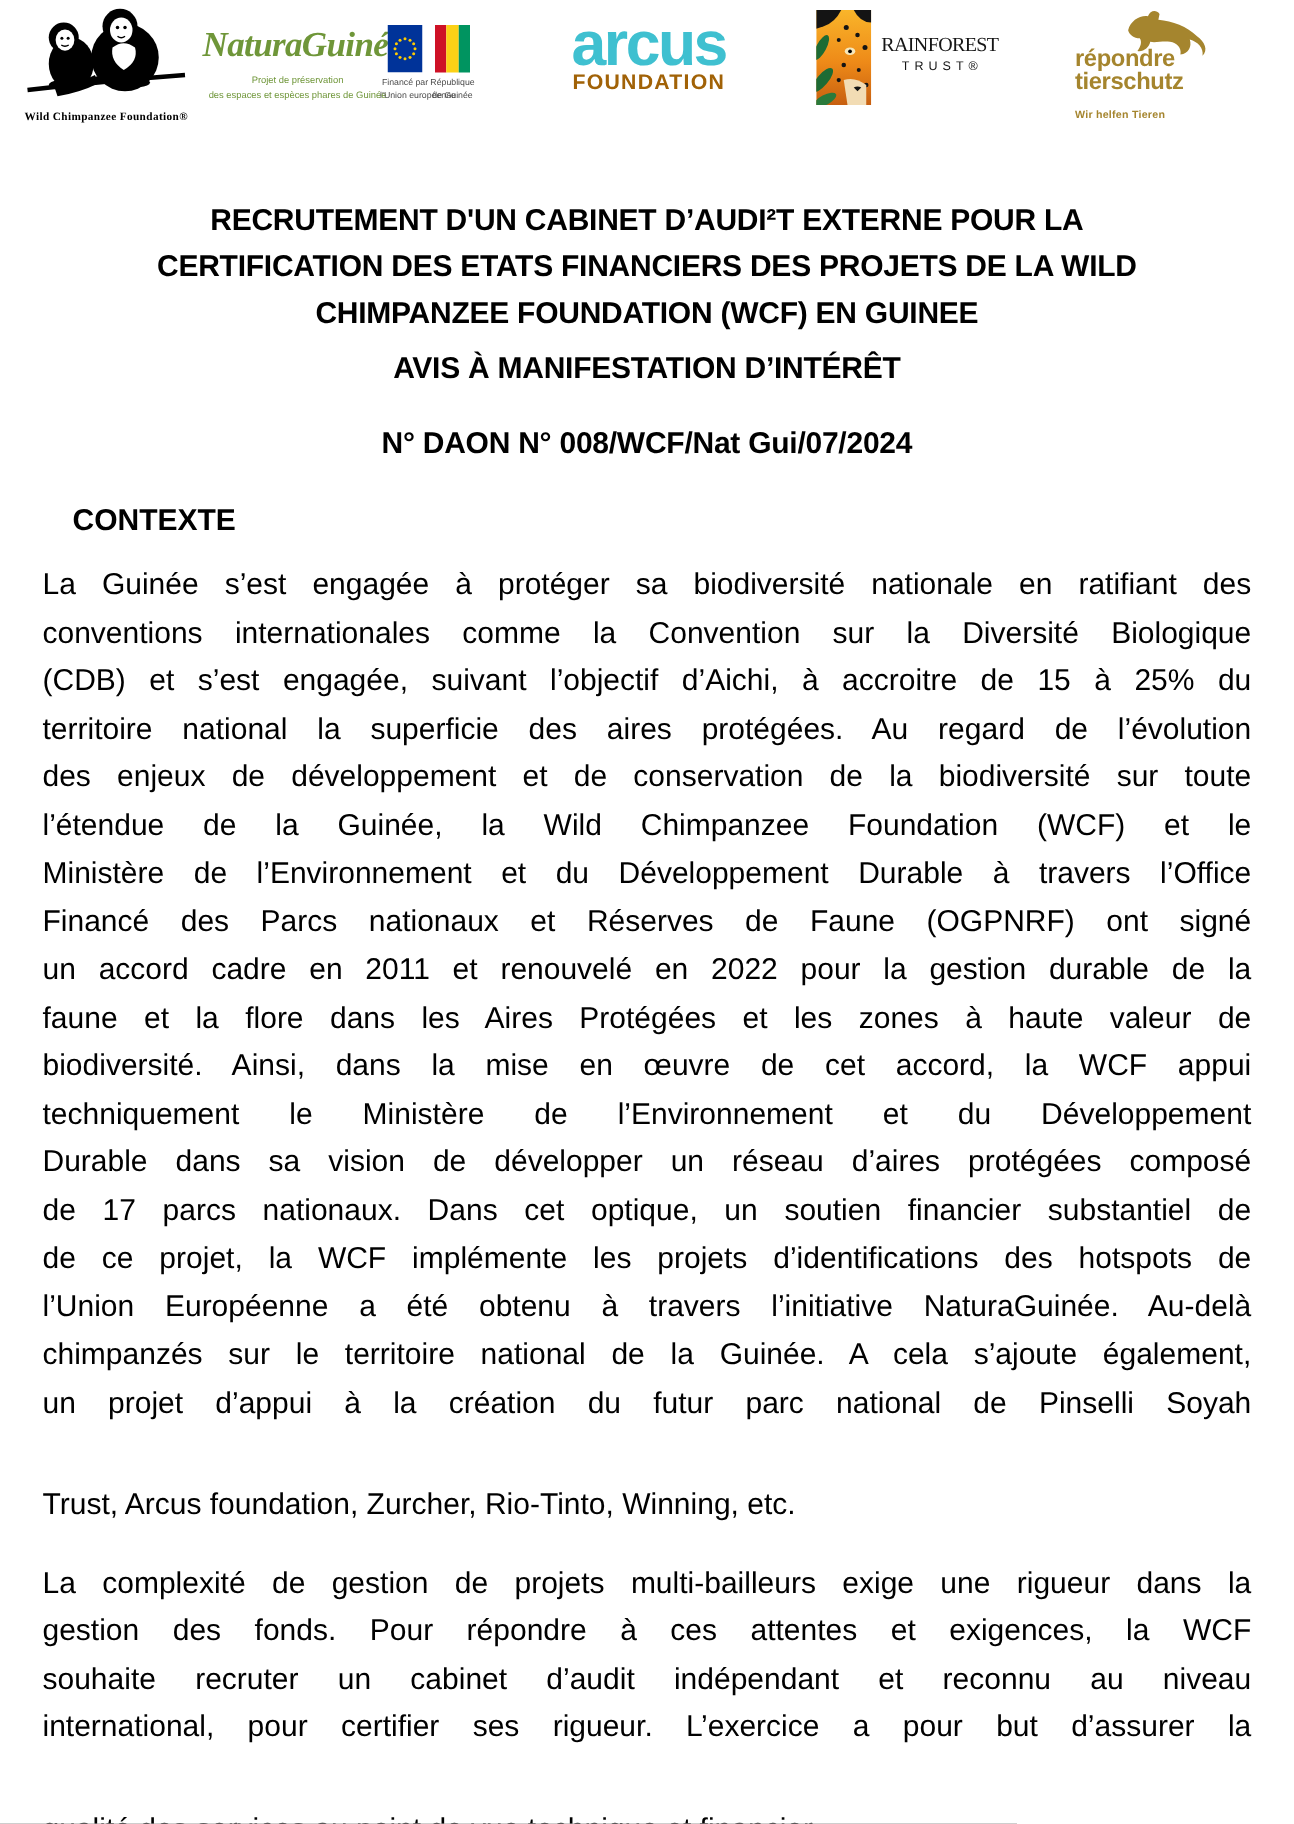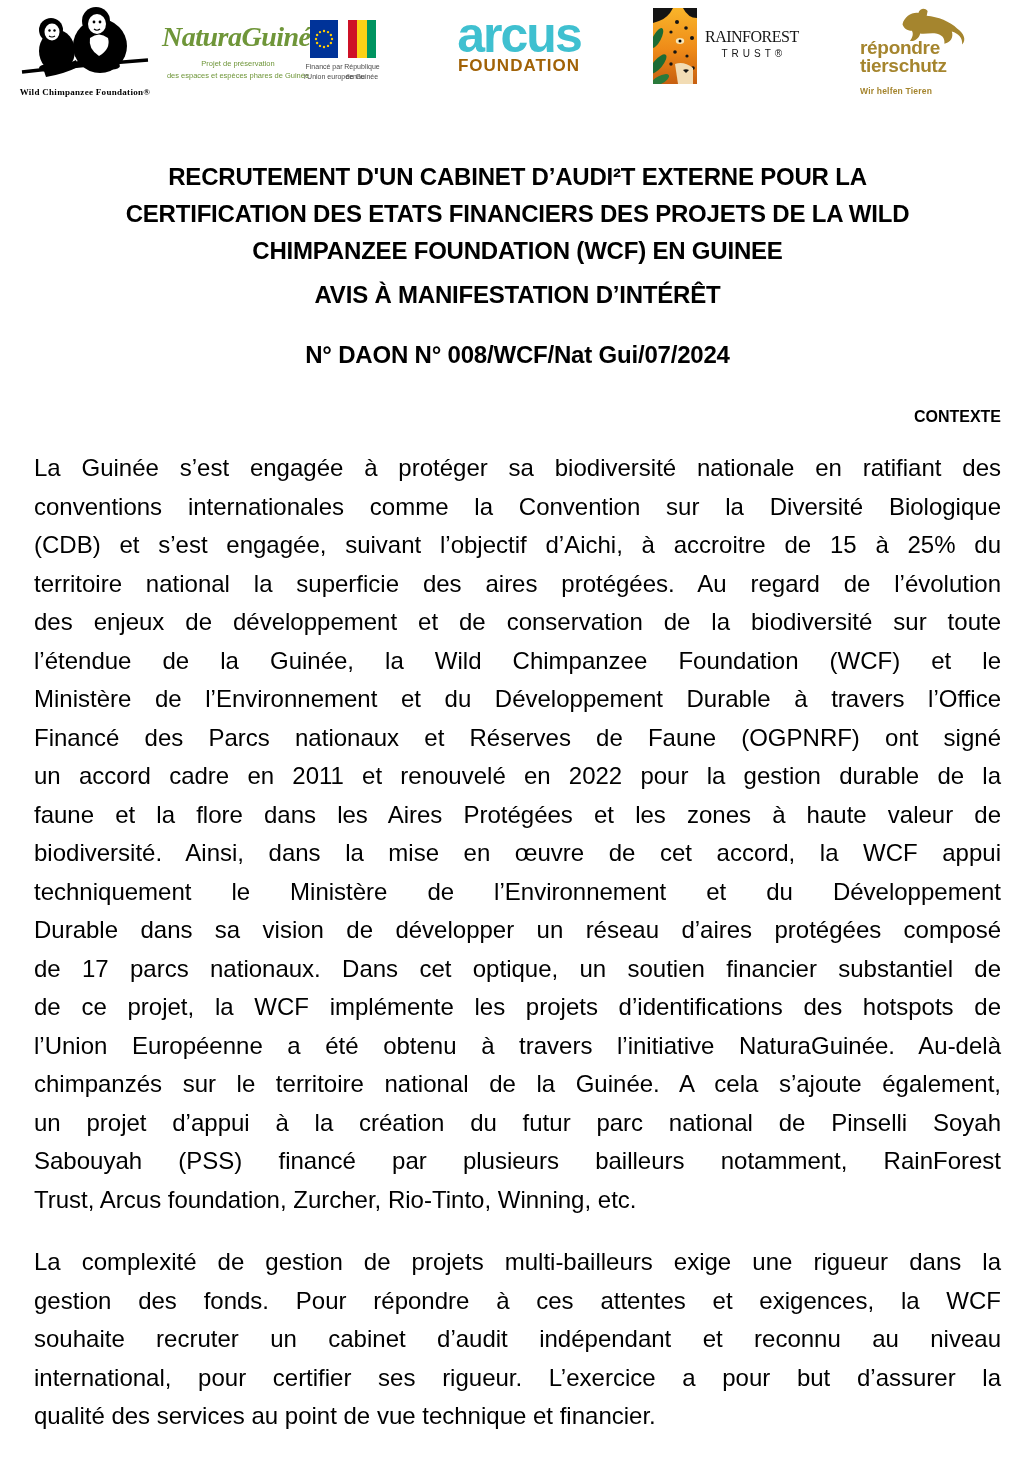--- a/index.html
+++ b/index.html
@@ -46,27 +46,27 @@
   .zt-name { position:absolute; left:2px; top:36px; font-weight:bold; font-size:19px; line-height:19px; color:#a5852e; letter-spacing:-.3px; }
   .zt-sub  { position:absolute; left:2px; top:54px; font-weight:bold; font-size:19px; line-height:19px; color:#a5852e; letter-spacing:-.3px; }
   .zt-tag  { position:absolute; left:2px; top:84px; font-weight:bold; font-size:8.5px; color:#a5852e; letter-spacing:.2px; }
 
   
   main { padding:0 34px; }
   .title-block { margin-top:40px; font-size:24px; font-weight:bold; line-height:37px; letter-spacing:-.2px; }
   .title-block .pline { text-align:center; text-align-last:center; }
   .subtitle  { margin-top:11px; font-size:24px; font-weight:bold; line-height:30px; text-align:center; letter-spacing:-.2px; }
   .reference { margin-top:30px; font-size:24px; font-weight:bold; line-height:30px; text-align:center; letter-spacing:-.2px; }
-  .section-heading { margin-top:32px; font-size:16px; font-weight:bold; line-height:30px; text-align:right;margin-left:24px; }
+  .section-heading { margin-top:32px; font-size:24px; font-weight:bold; line-height:30px; text-align:left;margin-left:24px; }
 
   .paragraph { font-size:24px; line-height:38.5px; }
   .paragraph-1 { margin-top:17px; }
   .paragraph-2 { margin-top:24px; }
   .paragraph .pline { text-align:justify; text-align-last:justify; text-justify:inter-word; }
-  .paragraph .pline.pline-last { text-align-last:left; }
+  .paragraph .pline.pline-last { text-align-last:left;margin-top:43px; }
 </style>
 </head>
 <body>
 
 <div class="page">
 
   <header class="logo-header">
 
     <div class="logo-wcf">
       <svg width="138" height="78" viewBox="0 0 138 78">
@@ -202,21 +202,20 @@
         <div class="pline">un accord cadre en 2011 et renouvelé en 2022 pour la gestion durable de la</div>
         <div class="pline">faune et la flore dans les Aires Protégées et les zones à haute valeur de</div>
         <div class="pline">biodiversité. Ainsi, dans la mise en œuvre de cet accord, la WCF appui</div>
         <div class="pline">techniquement le Ministère de l’Environnement et du Développement</div>
         <div class="pline">Durable dans sa vision de développer un réseau d’aires protégées composé</div>
         <div class="pline">de 17 parcs nationaux. Dans cet optique, un soutien financier substantiel de</div>
         <div class="pline">de ce projet, la WCF implémente les projets d’identifications des hotspots de</div>
         <div class="pline">l’Union Européenne a été obtenu à travers l’initiative NaturaGuinée. Au-delà</div>
         <div class="pline">chimpanzés sur le territoire national de la Guinée. A cela s’ajoute également,</div>
         <div class="pline">un projet d’appui à la création du futur parc national de Pinselli Soyah</div>
-        <div class="pline">Sabouyah (PSS) financé par plusieurs bailleurs notamment, RainForest</div>
         <div class="pline pline-last">Trust, Arcus foundation, Zurcher, Rio-Tinto, Winning, etc.</div>
       </div>
     <div class="paragraph paragraph-2">
         <div class="pline">La complexité de gestion de projets multi-bailleurs exige une rigueur dans la</div>
         <div class="pline">gestion des fonds. Pour répondre à ces attentes et exigences, la WCF</div>
         <div class="pline">souhaite recruter un cabinet d’audit indépendant et reconnu au niveau</div>
         <div class="pline">international, pour certifier ses rigueur. L’exercice a pour but d’assurer la</div>
         <div class="pline pline-last">qualité des services au point de vue technique et financier.</div>
       </div>
   </main>

